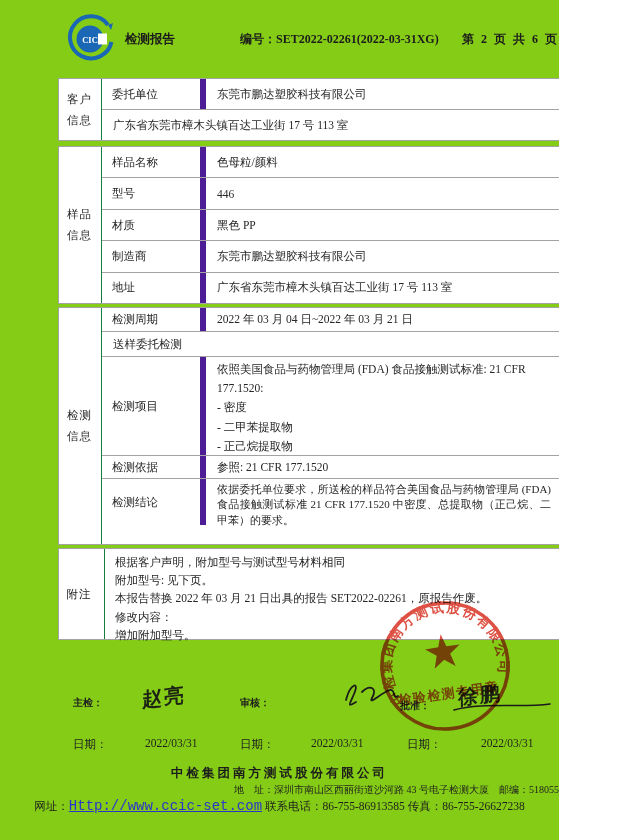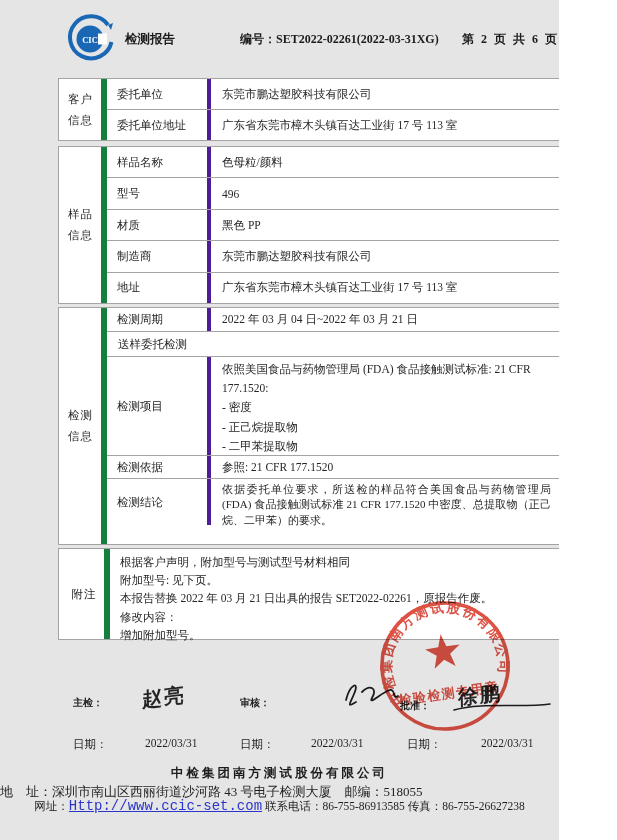--- a/index.html
+++ b/index.html
@@ -1,53 +1,53 @@
 <!DOCTYPE html>
 <html><head>
 <meta charset="utf-8">
 <style>
   html,body{margin:0;padding:0;background:#fff;}
   .page{
-    position:relative;width:559px;height:840px;background:#e5e5e5;
+    position:relative;width:559px;height:840px;background:#84cc16;
     font-family:"Liberation Serif","DejaVu Serif",serif;color:#262626;overflow:hidden;
   }
   
   .logo{position:absolute;left:61px;top:13px;}
   .hdr-title{position:absolute;left:125px;top:31px;font-size:12.5px;font-weight:bold;color:#1c1c1c;}
   .hdr-no{position:absolute;left:240px;top:31px;font-size:12px;font-weight:bold;color:#1c1c1c;}
   .hdr-page{position:absolute;left:462px;top:31px;font-size:12px;font-weight:bold;letter-spacing:2px;color:#1c1c1c;}
   
   .sec{position:absolute;left:58px;width:502px;border:1px solid #a3a3a3;display:flex;box-sizing:border-box;font-size:11.5px;background:#fff;}
-  .sec-label{width:42px;border-right:6px solid #15803d;display:flex;align-items:center;justify-content:center;text-align:right;flex:none;}
+  .sec-label{width:42px;border-right:1px solid #15803d;display:flex;align-items:center;justify-content:center;text-align:left;flex:none;}
   .sec-label span{display:inline-block;width:26px;line-height:21px;letter-spacing:1px;}
   .rows{flex:1;display:flex;flex-direction:column;min-width:0;}
   .row{display:flex;border-top:1px solid #a3a3a3;flex:1;min-height:0;}
   .row:first-child{border-top:none;}
-  .cl{width:104px;flex:none;border-right:4px solid #4c1d95;display:flex;align-items:center;padding-left:10px;box-sizing:border-box;}
+  .cl{width:104px;flex:none;border-right:6px solid #4c1d95;display:flex;align-items:center;padding-left:10px;box-sizing:border-box;}
   .cv{flex:1;display:flex;align-items:center;padding:0 8px 0 11px;box-sizing:border-box;min-width:0;}
   .r23{flex:0 0 23px;} .r24{flex:0 0 24px;} .r98{flex:0 0 98px;} .r22{flex:0 0 22px;} .r46{flex:0 0 46px;}
   .cv-lines{display:block;padding-top:3px;line-height:19.2px;}
   .cv-concl{display:block;padding-top:3px;line-height:15.3px;font-size:11px;text-align:justify;}
   #sec-customer{top:78px;height:63px;}
   #sec-sample{top:146px;height:158px;}
   #sec-test{top:307px;height:238px;}
   #sec-notes{top:548px;height:92px;}
   .notes-label{width:45px;}
   .notes-body{flex:1;padding:4px 10px 0 10px;line-height:18.2px;}
   
   .stamp{position:absolute;left:374px;top:595px;width:142px;height:142px;transform:rotate(-8deg);mix-blend-mode:multiply;opacity:.88;}
   
   .sig-label{position:absolute;font-size:10px;color:#1f1f1f;font-weight:bold;}
   .sig-name{position:absolute;font-size:20px;font-weight:bold;color:#141414;transform:rotate(-7deg) skewX(-6deg);letter-spacing:2px;opacity:.92;}
   .sig-svg{position:absolute;}
   .date-label{position:absolute;font-size:11.5px;color:#1f1f1f;}
   .date-val{position:absolute;font-size:11.5px;color:#1f1f1f;margin-left:8px;}
   
   .f-company{position:absolute;top:765px;left:0;width:100%;text-align:center;font-size:12.5px;font-weight:bold;letter-spacing:3px;color:#1c1c1c;}
-  .f-addr{position:absolute;top:783px;left:0;width:100%;text-align:left;font-size:13px;color:#1f1f1f;}
+  .f-addr{position:absolute;top:783px;left:0;width:100%;text-align:right;font-size:10px;color:#1f1f1f;}
   .f-web{position:absolute;top:798px;left:0;width:100%;text-align:center;font-size:11.5px;color:#1f1f1f;}
   .f-link{color:#2b35cc;text-decoration:underline;font-family:"Liberation Mono","DejaVu Sans Mono",monospace;font-size:14px;}
 </style>
 </head>
 <body>
 
 <div class="page">
 
   <svg class="logo" width="60" height="52" viewBox="0 0 60 52">
     <g fill="none" stroke="#1a67b5">
@@ -65,38 +65,37 @@
   <div class="sec" id="sec-customer">
     <div class="sec-label">
         <span>客户信息</span>
       </div>
     <div class="rows">
       <div class="row">
         <div class="cl">委托单位</div>
         <div class="cv">东莞市鹏达塑胶科技有限公司</div>
       </div>
       <div class="row">
-        <div class="cl">委托单位地址</div>
         <div class="cv">广东省东莞市樟木头镇百达工业街 17 号 113 室</div>
       </div>
     </div>
   </div>
 
   <div class="sec" id="sec-sample">
     <div class="sec-label">
         <span>样品信息</span>
       </div>
     <div class="rows">
       <div class="row">
         <div class="cl">样品名称</div>
         <div class="cv">色母粒/颜料</div>
       </div>
       <div class="row">
         <div class="cl">型号</div>
-        <div class="cv">496</div>
+        <div class="cv">446</div>
       </div>
       <div class="row">
         <div class="cl">材质</div>
         <div class="cv">黑色 PP</div>
       </div>
       <div class="row">
         <div class="cl">制造商</div>
         <div class="cv">东莞市鹏达塑胶科技有限公司</div>
       </div>
       <div class="row">
@@ -117,22 +116,22 @@
       </div>
       <div class="row r24">
         <div class="cv">送样委托检测</div>
       </div>
       <div class="row r98">
         <div class="cl">检测项目</div>
         <div class="cv cv-lines">
           <div>依照美国食品与药物管理局 (FDA) 食品接触测试标准: 21 CFR</div>
           <div>177.1520:</div>
           <div>- 密度</div>
+          <div>- 二甲苯提取物</div>
           <div>- 正己烷提取物</div>
-          <div>- 二甲苯提取物</div>
         </div>
       </div>
       <div class="row r22">
         <div class="cl">检测依据</div>
         <div class="cv">参照: 21 CFR 177.1520</div>
       </div>
       <div class="row r46">
         <div class="cl">检测结论</div>
         <div class="cv cv-concl">依据委托单位要求，所送检的样品符合美国食品与药物管理局 (FDA) 食品接触测试标准 21 CFR 177.1520 中密度、总提取物（正己烷、二甲苯）的要求。</div>
       </div>

